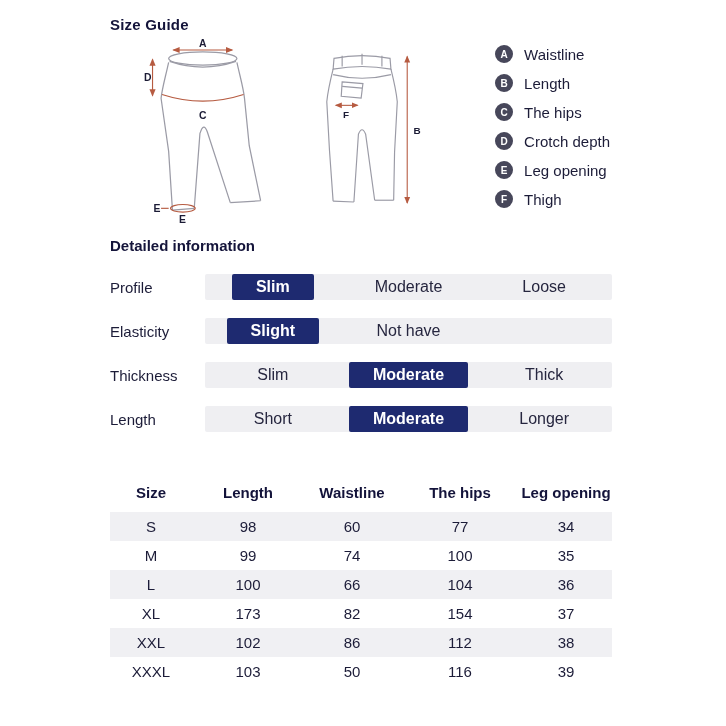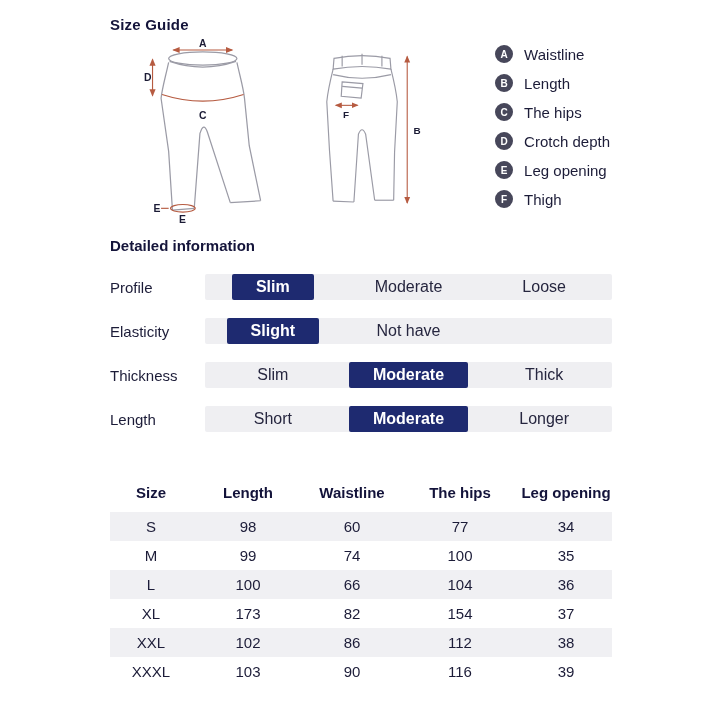--- a/index.html
+++ b/index.html
@@ -243,19 +243,19 @@
     <div class="trow alt">
       <span>XXL</span>
       <span>102</span>
       <span>86</span>
       <span>112</span>
       <span>38</span>
     </div>
     <div class="trow">
       <span>XXXL</span>
       <span>103</span>
-      <span>90</span>
+      <span>50</span>
       <span>116</span>
       <span>39</span>
     </div>
   </div>
 
 </div>
 
 </body></html>

